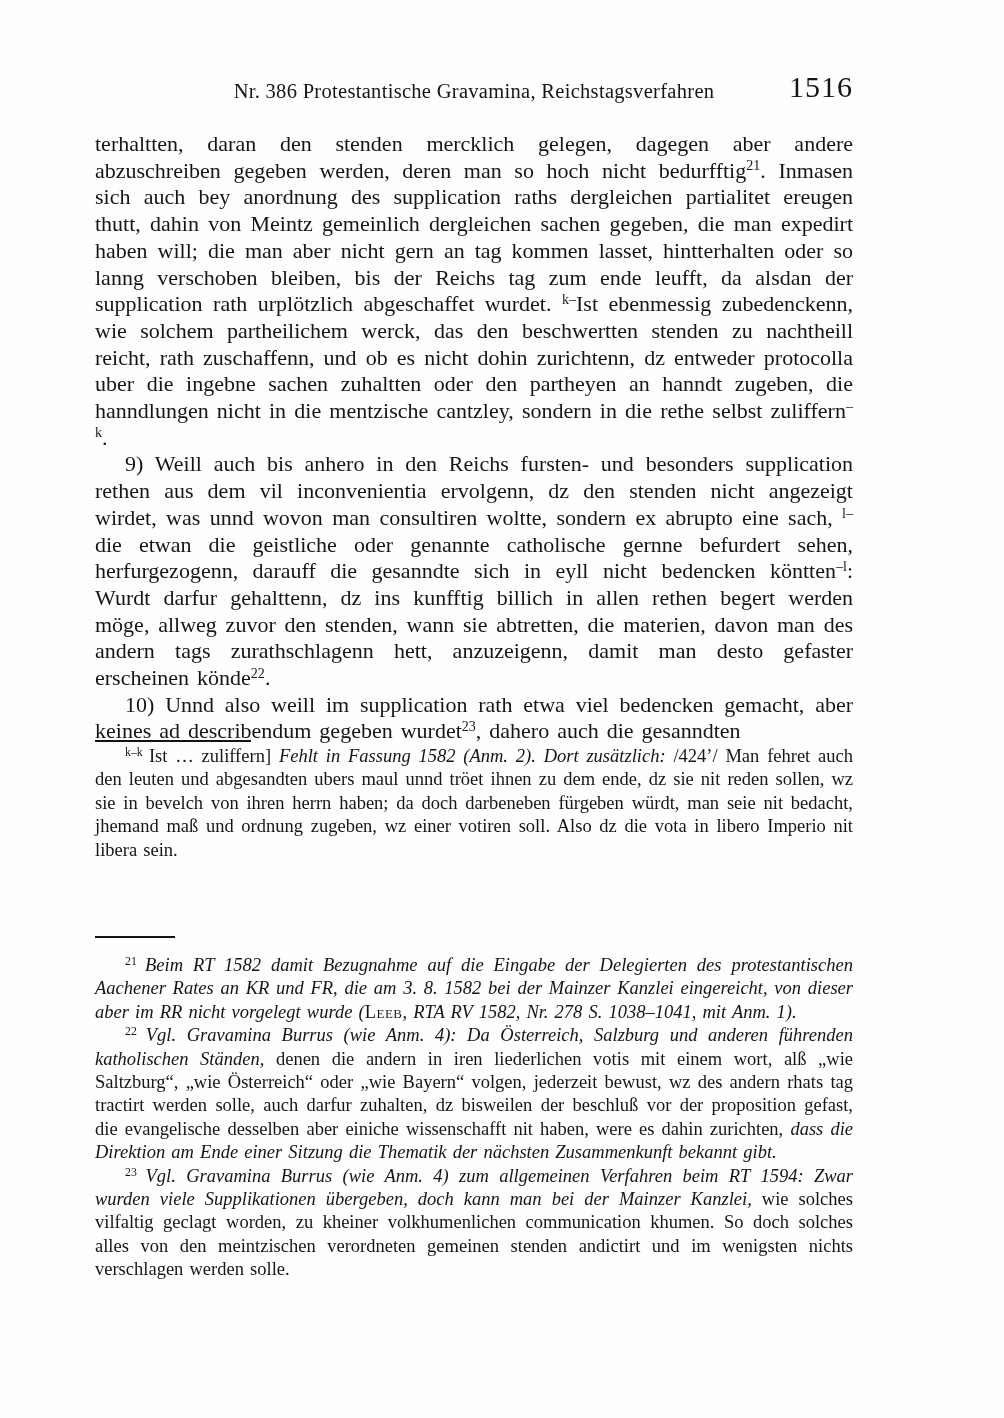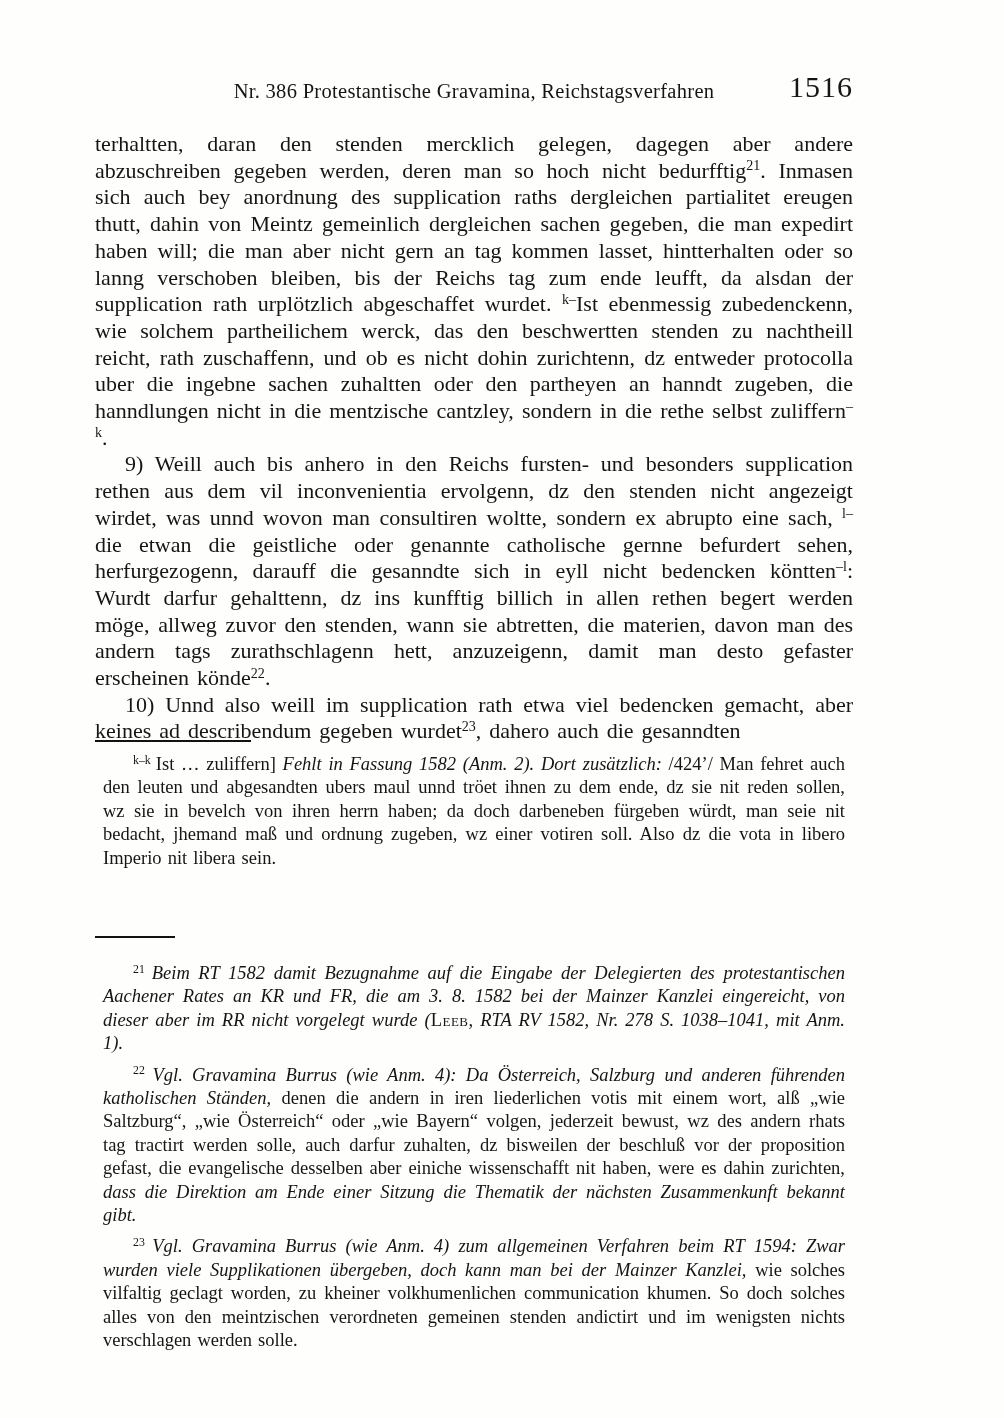--- a/index.html
+++ b/index.html
@@ -70,21 +70,21 @@
     left: 95px;
     width: 758px;
     font-size: 18.5px;
     line-height: 23.4px;
     text-align: justify;
     word-spacing: 1.5px;
     hyphens: none;
   }
   .apparatus { top: 745px; }
   .footnotes { top: 954px; }
-  .apparatus p, .footnotes p { margin: 8px; text-indent: 30px; }
+  .apparatus p, .footnotes p { margin: 0; text-indent: 30px; }
   
   .seg-roman  { font-style: normal; }
   .seg-italic { font-style: italic; }
   .seg-smallcaps {
     font-style: normal;
     font-variant: small-caps;
     letter-spacing: 0.5px;
   }
   .seg-sup {
     font-size: 0.64em;

